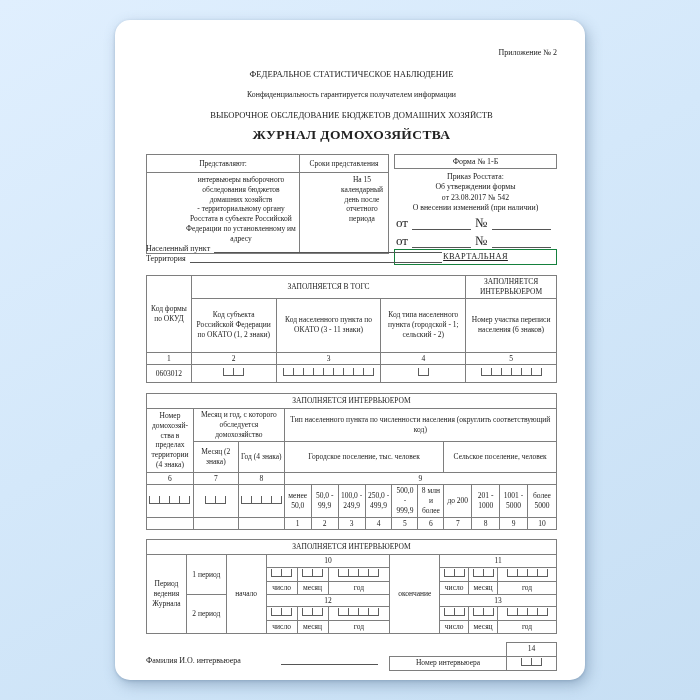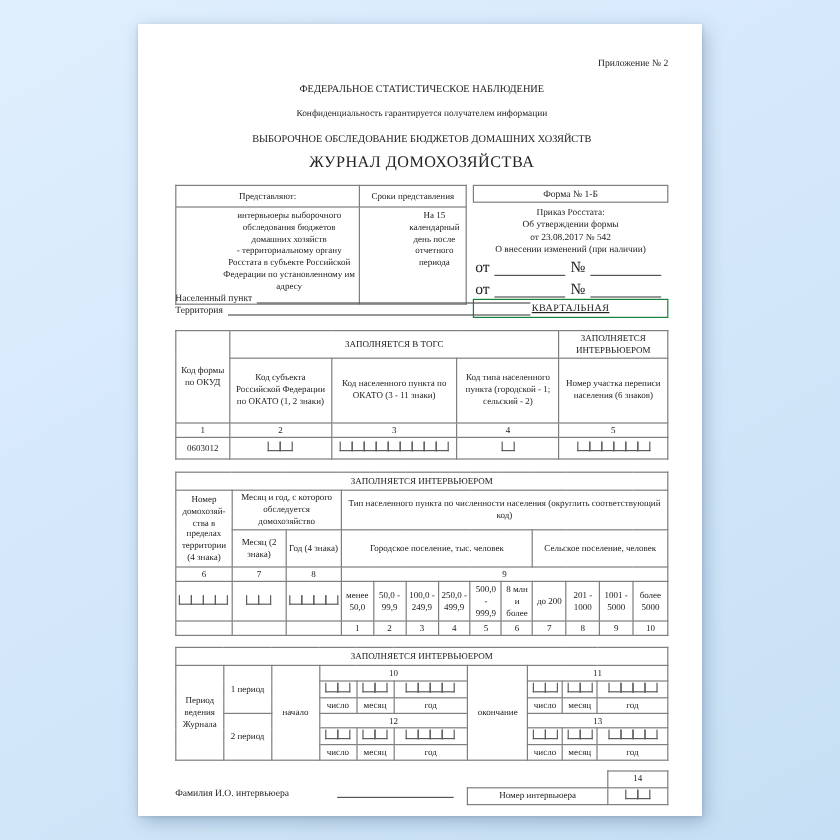--- a/index.html
+++ b/index.html
@@ -5,27 +5,28 @@
   html,body{margin:0;padding:0;}
   body{
     width:700px;height:700px;overflow:hidden;
     background:linear-gradient(150deg,#e0effe 0%,#d4e8fa 45%,#c7dff4 100%);
     font-family:"Liberation Serif","DejaVu Serif",serif;
   }
   .page{
     position:absolute;left:115px;top:20px;width:470px;height:660px;
     background:#ffffff;
     box-shadow:3px 5px 14px rgba(90,120,150,.45),0 1px 3px rgba(100,130,160,.35);
+    border-radius:15px;
   }
   .content{padding:0 28px 0 31px;color:#222;}
   .appendix{margin-top:28px;text-align:right;font-size:8px;}
   .h1{margin-top:12px;text-align:center;font-size:8.6px;}
   .h2{margin-top:11px;text-align:center;font-size:7.8px;}
   .h3{margin-top:11px;text-align:center;font-size:8.6px;}
-  .title{margin-top:7px;text-align:center;font-size:13.5px;font-weight:normal;letter-spacing:.4px;}
+  .title{margin-top:7px;text-align:center;font-size:13.5px;font-weight:bold;letter-spacing:.4px;}
 
   .top-row{margin-top:11px;display:flex;gap:5px;height:80px;}
   table.t{border-collapse:collapse;table-layout:fixed;}
   table.t td{border:1px solid #7e7e7e;text-align:center;vertical-align:middle;
     padding:1px 2px;font-size:7.5px;line-height:1.3;color:#222;overflow:hidden;}
   .submit{width:243px;height:100px;}
   .submit td{font-size:7.8px;}
   .submit .hd{height:15px;}
   .submit .bd{vertical-align:top;padding-top:2px;padding-left:38px;}
   .submit .c1{width:148px;}

